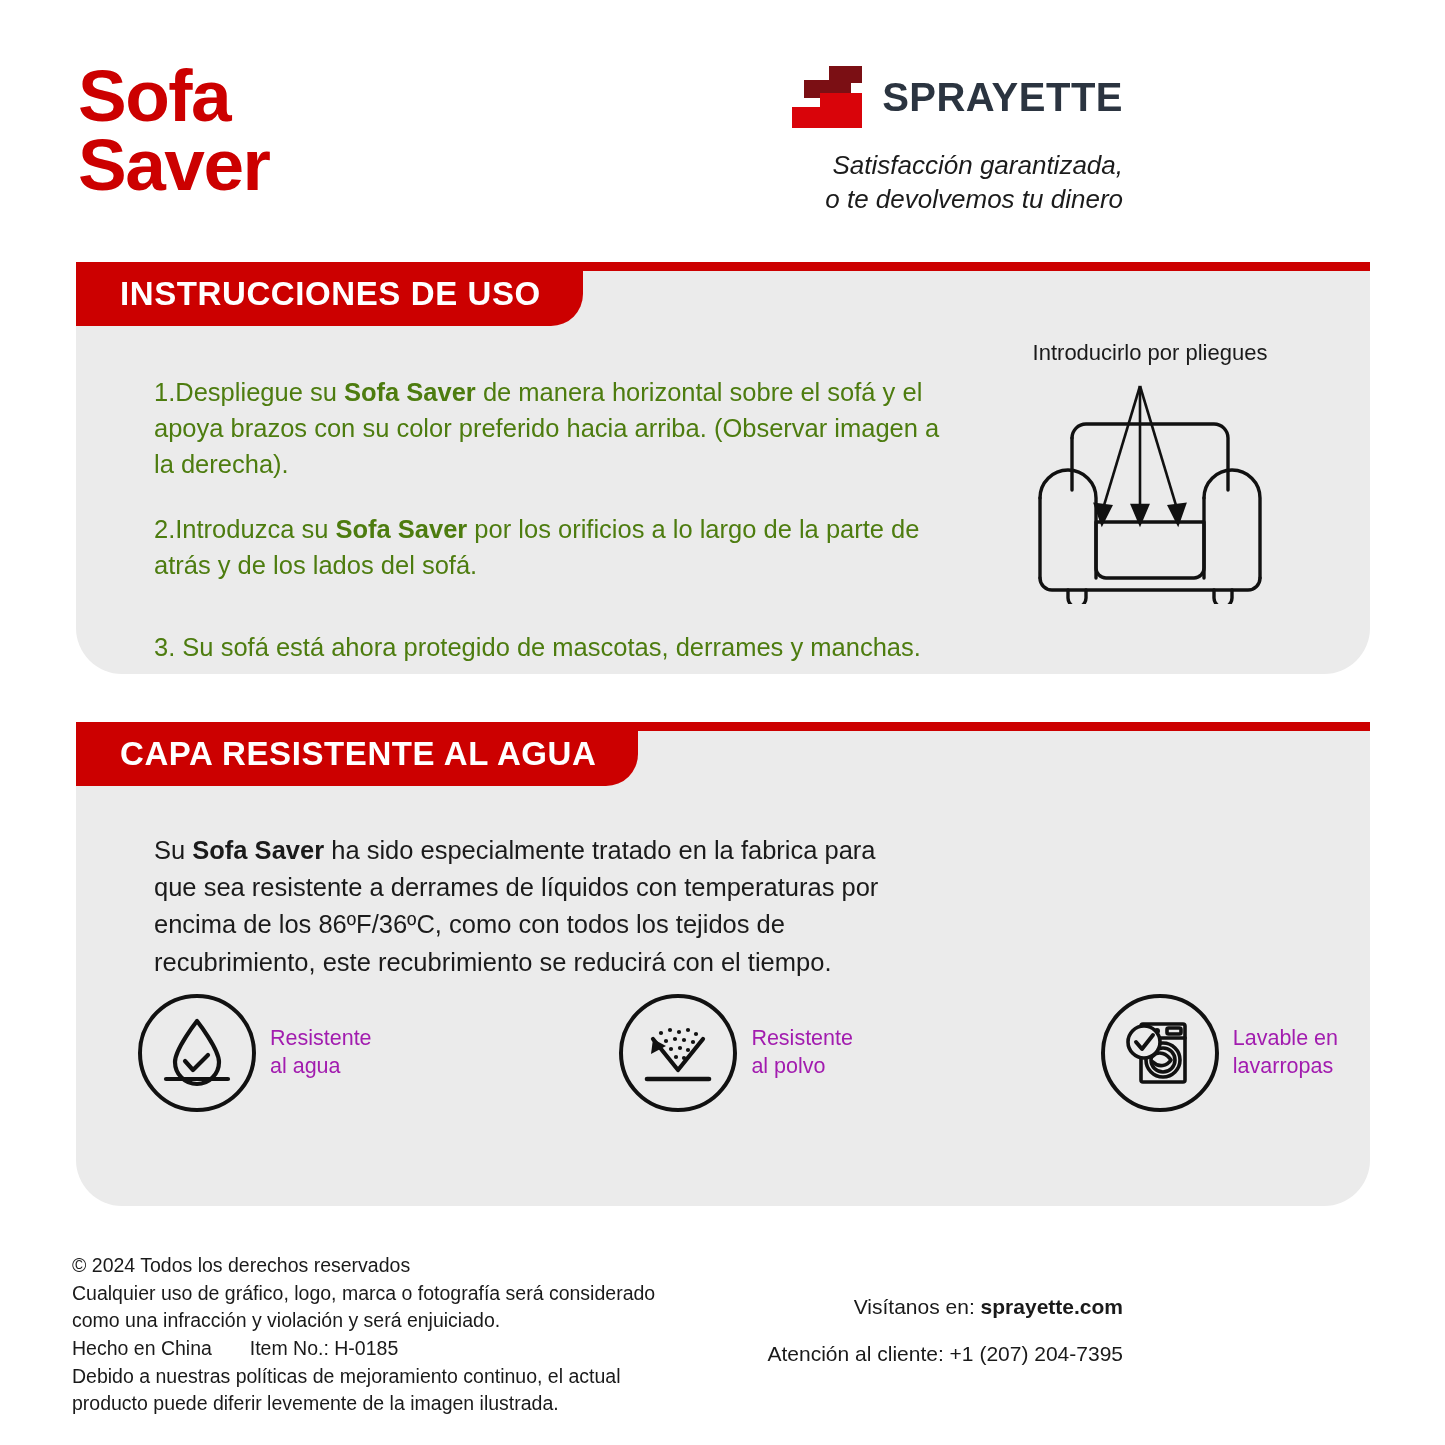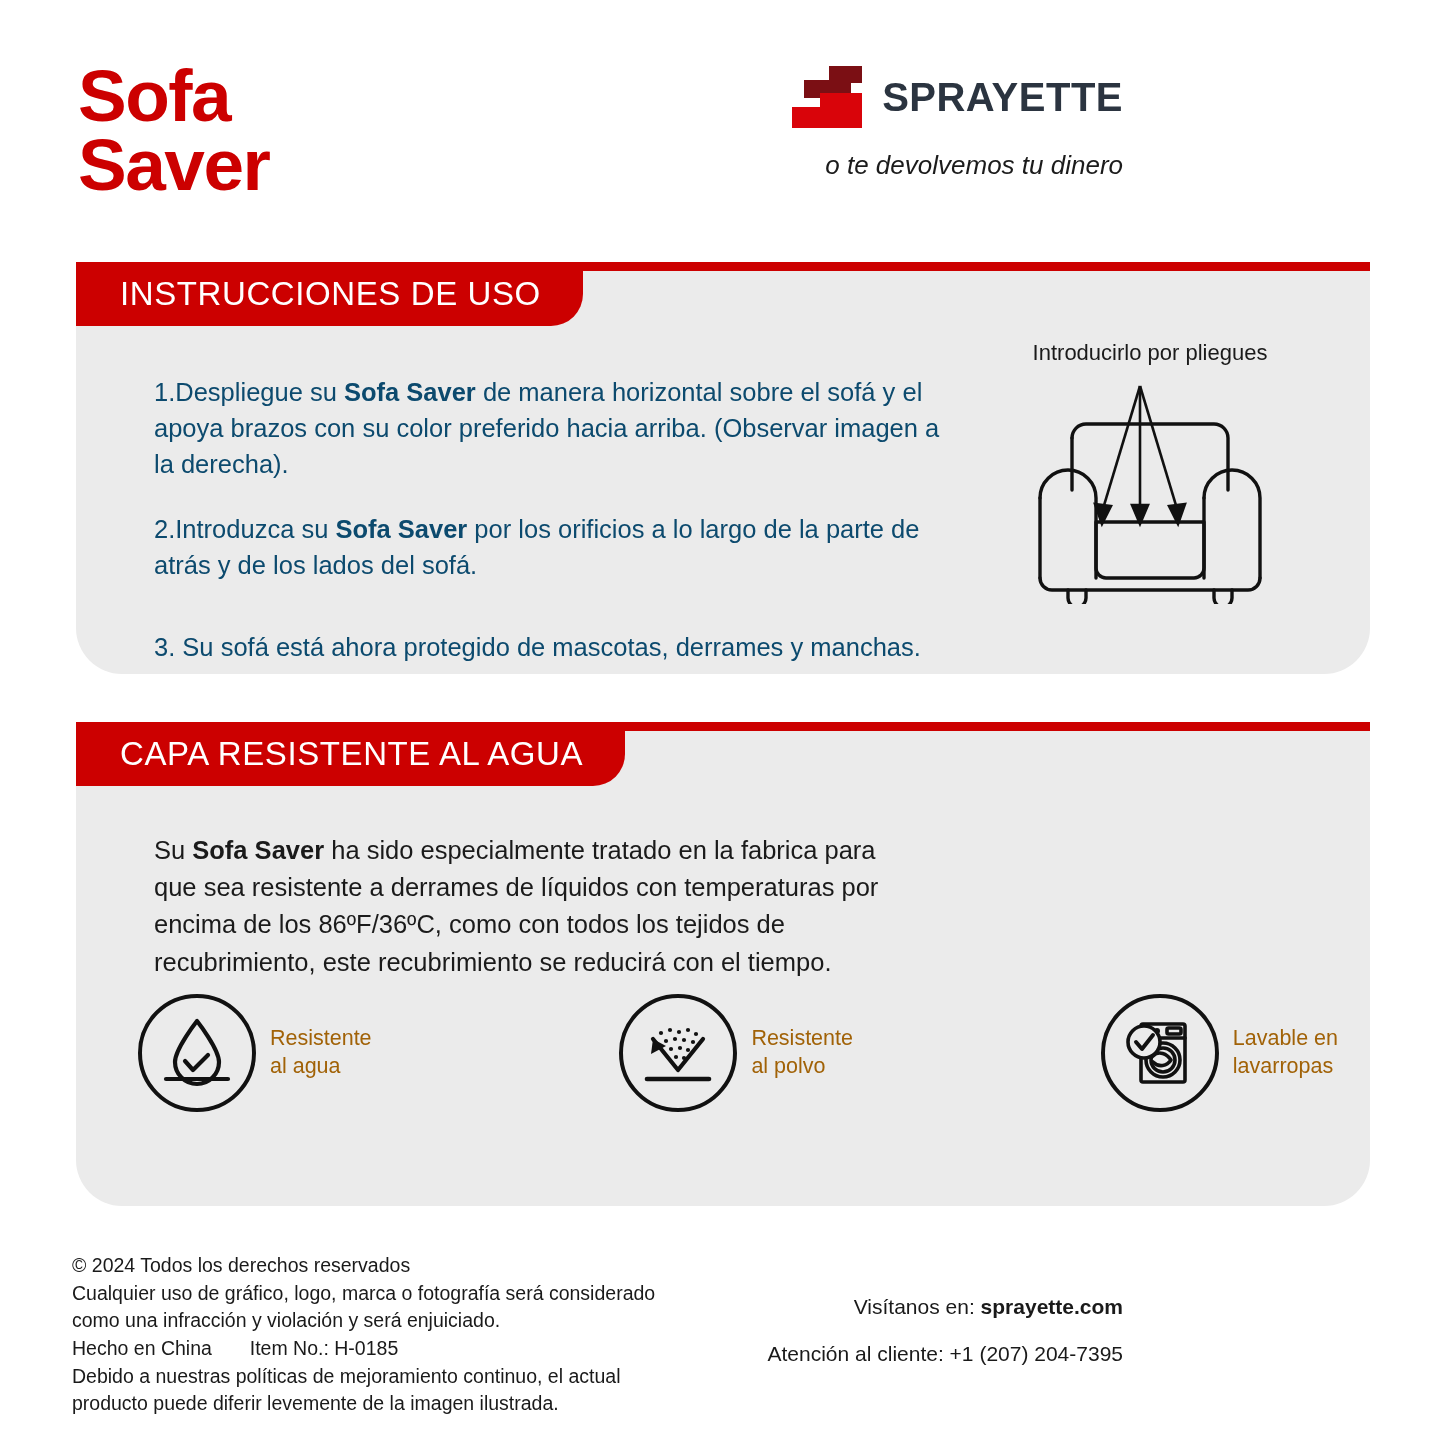--- a/index.html
+++ b/index.html
@@ -54,29 +54,29 @@
     background: #CC0000;
   }
   .badge {
     position: absolute; left: 0; top: 0;
     height: 64px;
     background: #CC0000;
     border-radius: 0 0 32px 0;
     display: flex; align-items: center;
     padding: 0 42px 0 44px;
     color: #ffffff;
-    font-size: 33px; font-weight: 400; letter-spacing: 0.6px;
+    font-size: 33px; font-weight: 700; letter-spacing: 0.6px;
   }
 
   #panel-instructions { left: 76px; top: 262px; width: 1294px; height: 412px; }
   #panel-water        { left: 76px; top: 722px; width: 1294px; height: 484px; }
 
   .steps {
     position: absolute; left: 78px; top: 112px; width: 790px;
-    font-size: 25.5px; line-height: 1.42; color: #0c4a6e;
+    font-size: 25.5px; line-height: 1.42; color: #4d7c0f;
   }
   .steps p { margin-bottom: 28px; }
   .steps p:last-child { margin-bottom: 0; margin-top: 46px; }
   .steps b { font-weight: 700; }
 
   .chair-block { position: absolute; right: 70px; top: 78px; width: 300px; text-align: center; }
   .chair-caption { font-size: 22px; color: #1a1a1a; margin-bottom: 6px; }
 
   .body-copy {
     position: absolute; left: 78px; top: 110px; width: 760px;
@@ -87,21 +87,21 @@
   .features {
     position: absolute; left: 62px; top: 272px; width: 1200px;
     display: flex; justify-content: space-between; align-items: center;
   }
   .feature { display: flex; align-items: center; gap: 14px; }
   .feature-ring {
     width: 118px; height: 118px; border-radius: 50%;
     border: 4.5px solid #111; display: flex; align-items: center; justify-content: center;
     flex: 0 0 auto;
   }
-  .feature-label { font-size: 21.5px; line-height: 1.3; color: #a16207; }
+  .feature-label { font-size: 21.5px; line-height: 1.3; color: #a21caf; }
   .feature-label span { display: block; }
 
   
   .footer-left {
     position: absolute; left: 72px; top: 1252px;
     font-size: 19.5px; line-height: 1.42; color: #1a1a1a;
   }
   .footer-left div { white-space: pre; }
   .footer-right {
     position: absolute; right: 72px; top: 1294px;
@@ -125,20 +125,21 @@
       <i class="lm1"></i>
         <i class="lm2"></i>
         <i class="lm5"></i>
         <i class="lm3"></i>
         <i class="lm4"></i>
     </div>
     <div class="logo-text">SPRAYETTE</div>
   </div>
 
   <div class="tagline">
+    <span>Satisfacción garantizada,</span>
     <span>o te devolvemos tu dinero</span>
   </div>
 
   <div class="panel" id="panel-instructions">
     <div class="panel-topbar"></div>
     <div class="badge">INSTRUCCIONES DE USO</div>
 
     <div class="steps">
       <p>
         <span>1.Despliegue su </span><b>Sofa Saver</b><span> de manera horizontal sobre el sofá y el apoya brazos con su color preferido hacia arriba. (Observar imagen a la derecha).</span>

